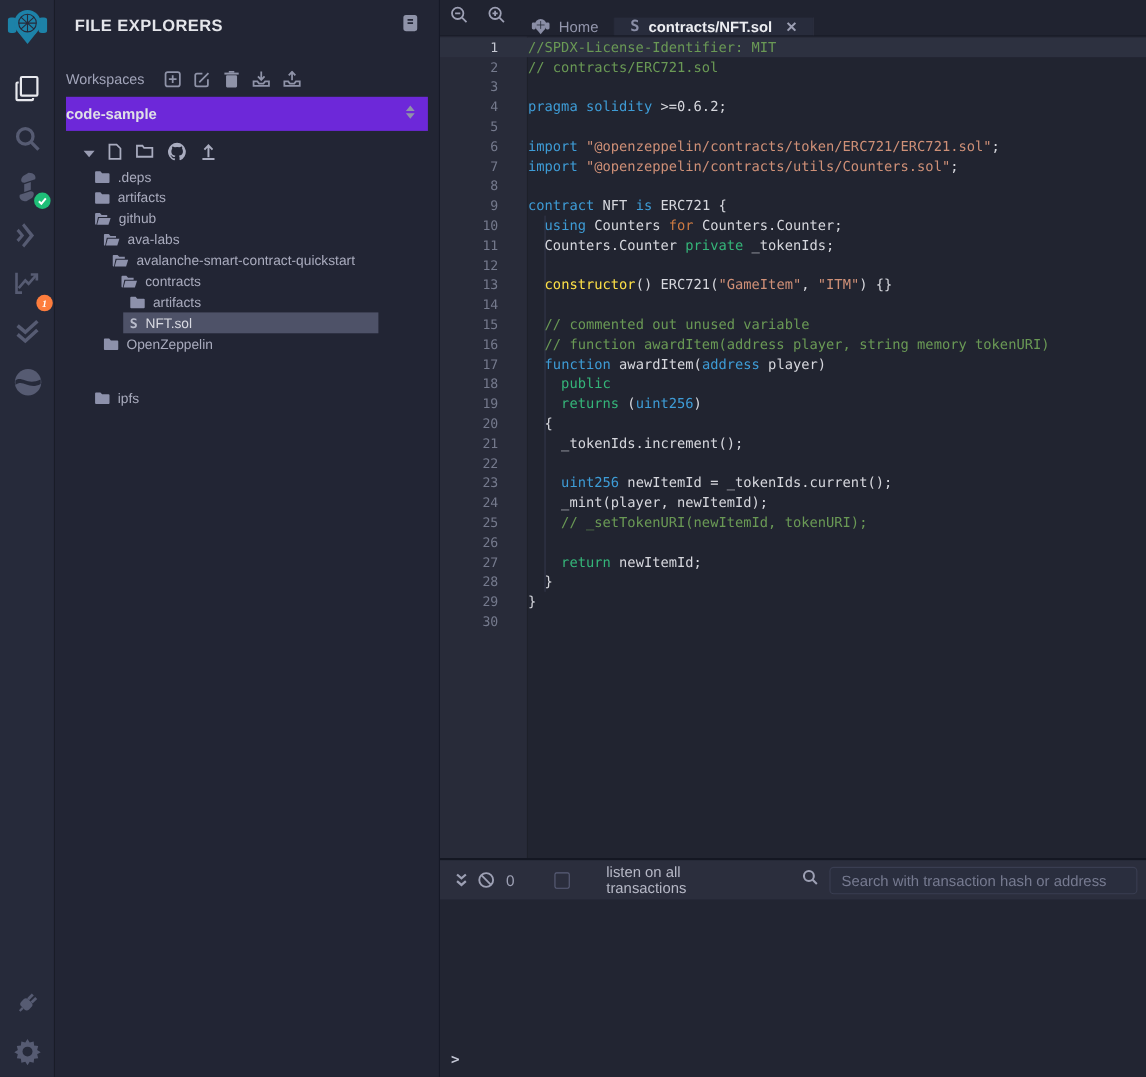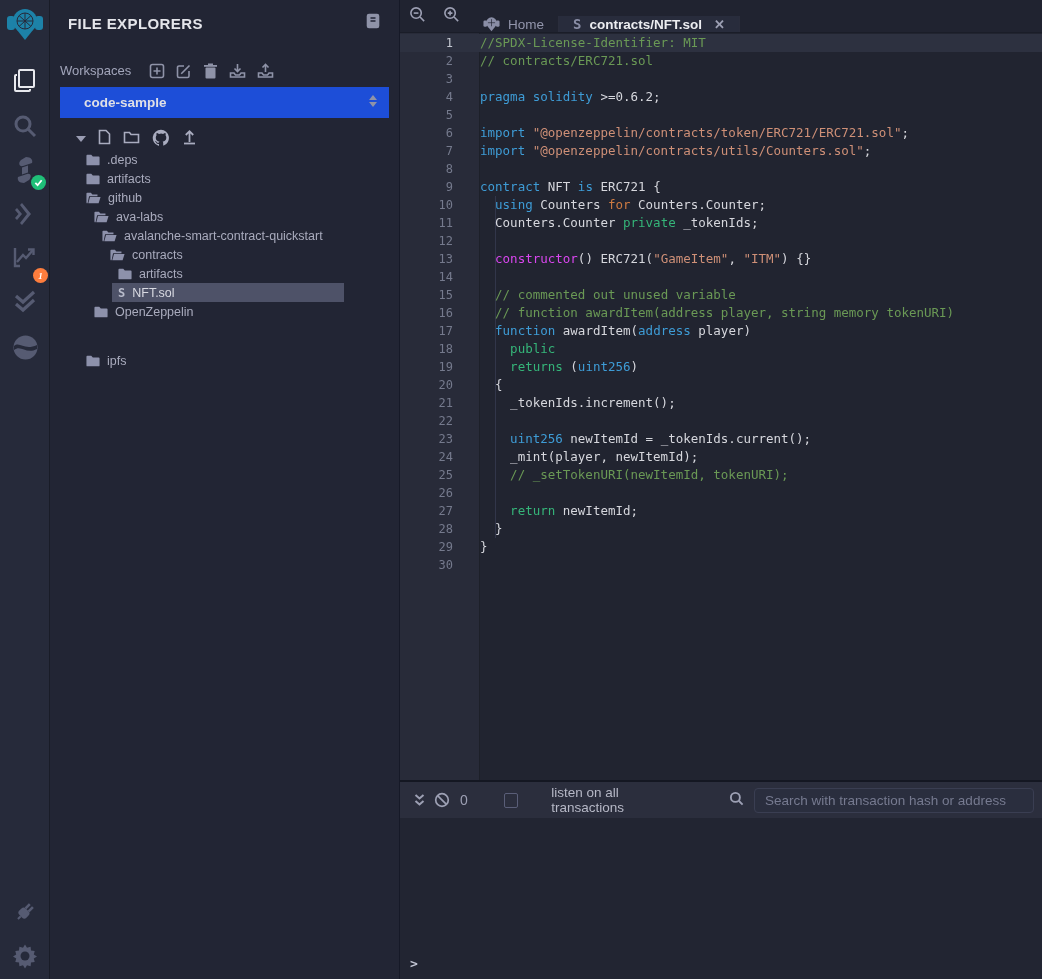--- a/index.html
+++ b/index.html
@@ -26,22 +26,22 @@
   .filepanel { position:relative; width:350px; flex:0 0 350px; background:#222534;
                border-right:1px solid #161927; color:#a9abbd; }
   .fp-header { display:flex; align-items:center; justify-content:space-between;
                padding:13px 18px 0 18px; }
   .fp-title { font-size:15px; font-weight:bold; letter-spacing:.4px; color:#e4e5ea; }
   .fp-book { color:#8f93a8; }
   .ws-row { display:flex; align-items:flex-start; margin:30px 18px 0 10px; }
   .ws-label { font-size:13px; color:#a2a5ba; margin-right:18px; }
   .ws-actions { display:flex; gap:11px; color:#8f93a8; }
   .ws-actions svg { display:block; }
-  .ws-select { position:relative; margin:8px 10px 0 10px; height:31px; background:#1d4ed8;
-               display:flex; align-items:center; padding:0 24px; cursor:pointer; }
+  .ws-select { position:relative; margin:8px 10px 0 10px; height:31px; background:#6d28d9;
+               display:flex; align-items:center; padding:0 0; cursor:pointer; }
   .ws-select-value { font-size:13.5px; font-weight:bold; color:#dfe0e6; }
   .ws-caret { position:absolute; right:12px; top:8px; color:#8f93a8; display:flex;
               flex-direction:column; gap:2px; }
   .tri-up { width:0; height:0; border-left:4px solid transparent; border-right:4px solid transparent;
             border-bottom:5px solid currentColor; }
   .tri-dn { width:0; height:0; border-left:4px solid transparent; border-right:4px solid transparent;
             border-top:5px solid currentColor; }
   .tree-toolbar { display:flex; align-items:center; gap:12px; margin:12px 0 2px 26px;
                   color:#a9acbf; height:18px; }
   .tt-chevron { width:0; height:0; border-left:5px solid transparent; border-right:5px solid transparent;
@@ -80,21 +80,21 @@
   .crow.hl { background:#2d3140; }
   .crow .ln { width:80px; flex:0 0 80px; text-align:right; padding-right:27px;
               color:#757a8d; font-size:12px; }
   .crow.hl .ln { color:#c5c8d2; }
   .crow .lc { white-space:pre; color:#d6d7dd; }
   .tok-plain { color:#d6d7dd; }
   .tok-comment { color:#6a9955; }
   .tok-kw { color:#3e9cd6; }
   .tok-kwo { color:#cc7a42; }
   .tok-kwg { color:#35b579; }
-  .tok-ctor { color:#d946ef; }
+  .tok-ctor { color:#fde047; }
   .tok-str { color:#cf9077; }
 
   
   .terminal { flex:0 0 199px; display:flex; flex-direction:column; border-top:2px solid #141722; }
   .term-toolbar { height:36px; flex:0 0 36px; background:#2b2e3d; display:flex;
                   align-items:center; padding:0 8px; color:#9da0b4; }
   .term-toolbar .ticonbtn { display:flex; align-items:center; justify-content:center;
                             width:24px; cursor:pointer; }
   .pending-count { font-size:14px; margin:0 14px 0 6px; color:#9da0b4; }
   .listen-box { width:15px; height:15px; border:1px solid #5a5e78; border-radius:2px;

